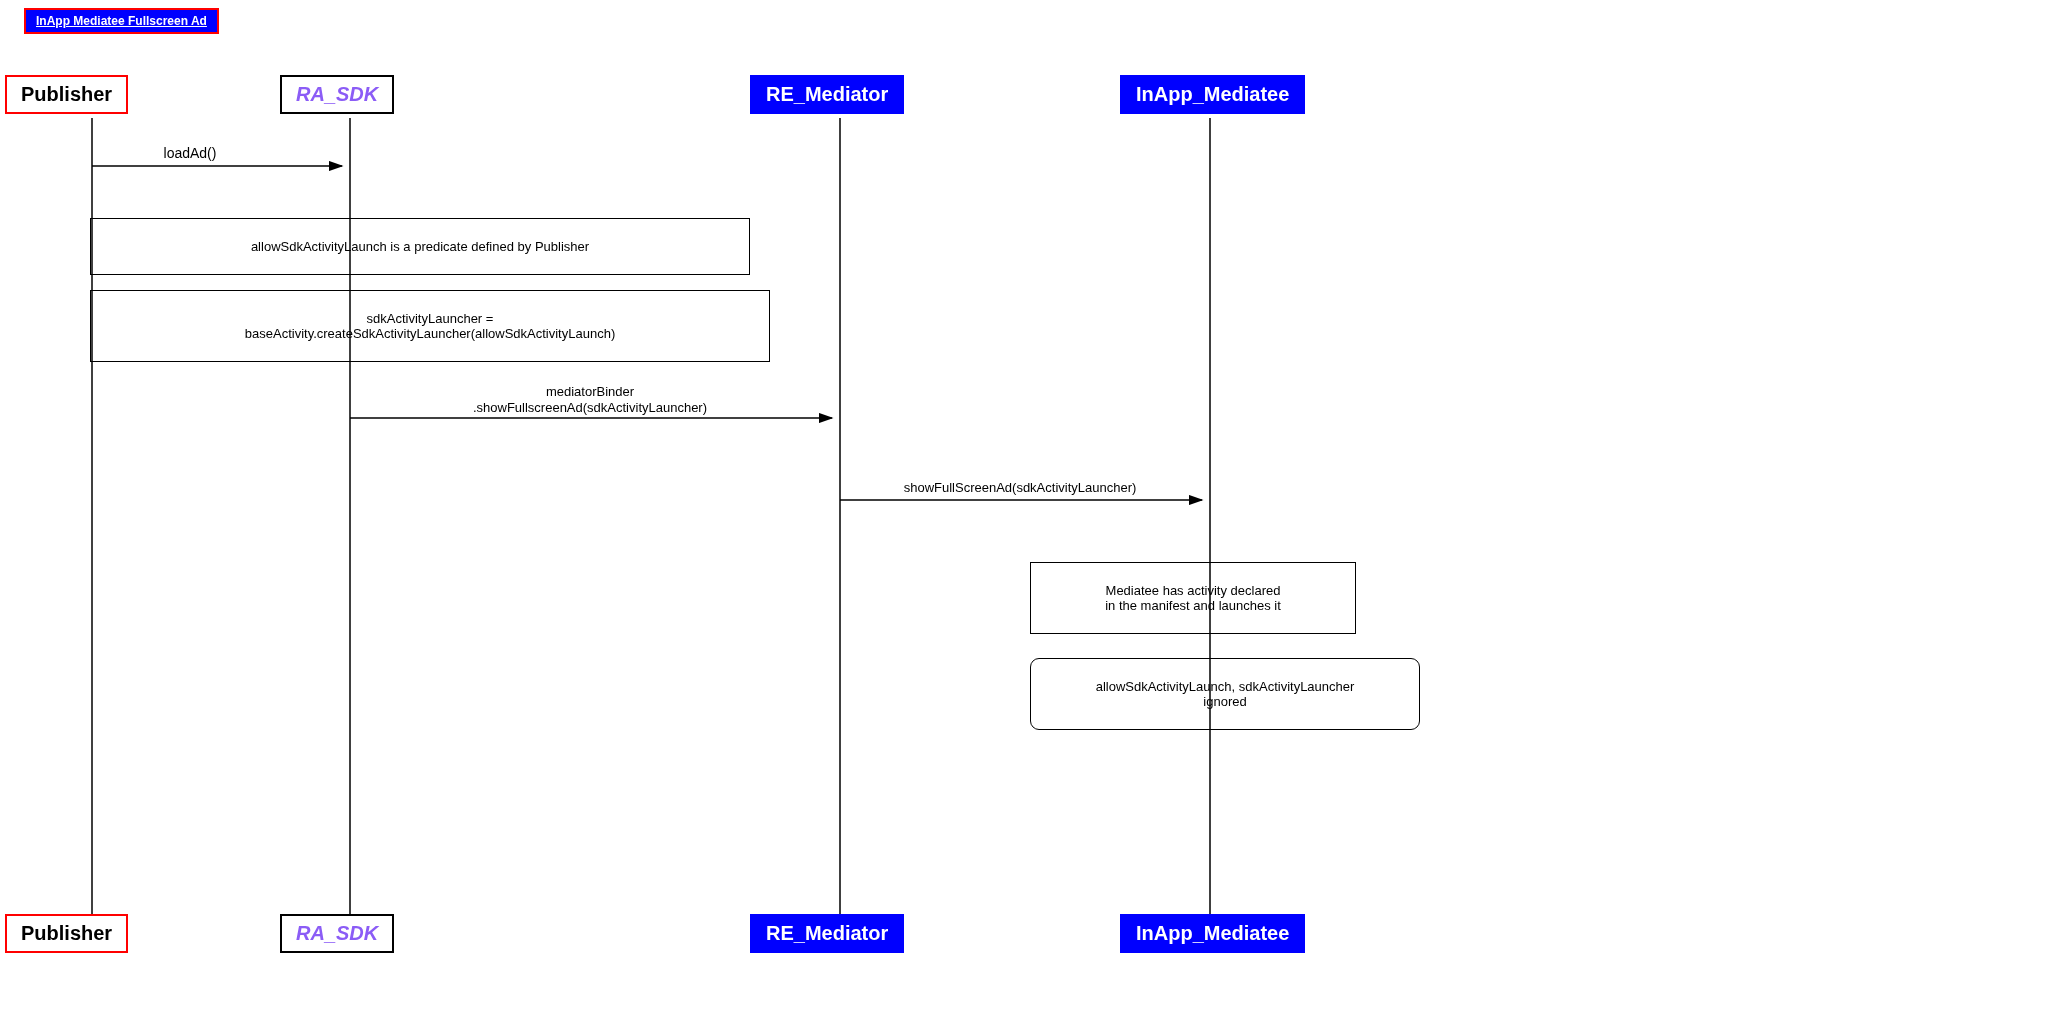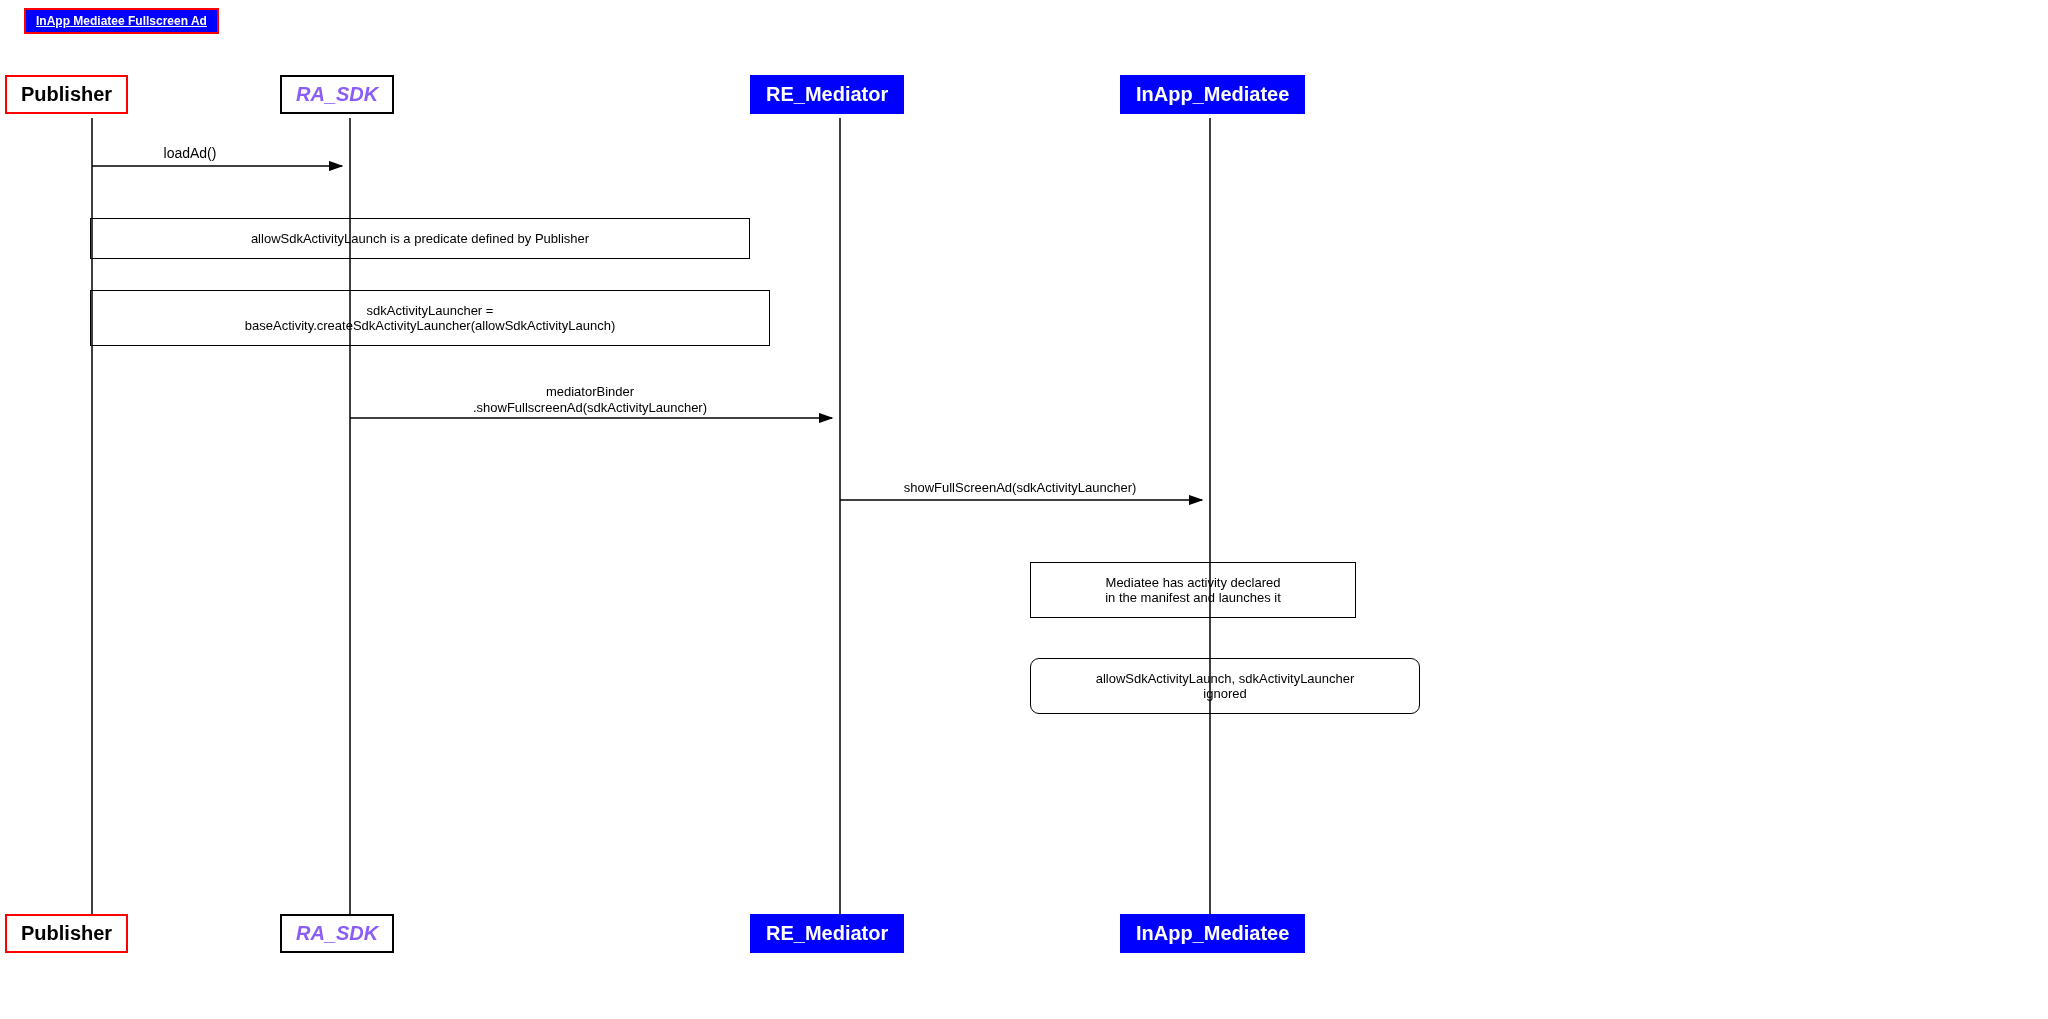--- a/index.html
+++ b/index.html
@@ -68,21 +68,21 @@
       width: 2048px;
       height: 1019px;
       pointer-events: none;
     }
 
     
     .note-box {
       position: absolute;
       border: 1.5px solid #000;
       background: #fff;
-      padding: 12px 10px;
+      padding: 20px 10px;
       font-size: 13px;
       text-align: center;
     }
   </style>
 </head>
 <body>
 
 <div class="diagram-container">
 
   <div class="title-box">InApp Mediatee Fullscreen Ad</div>

